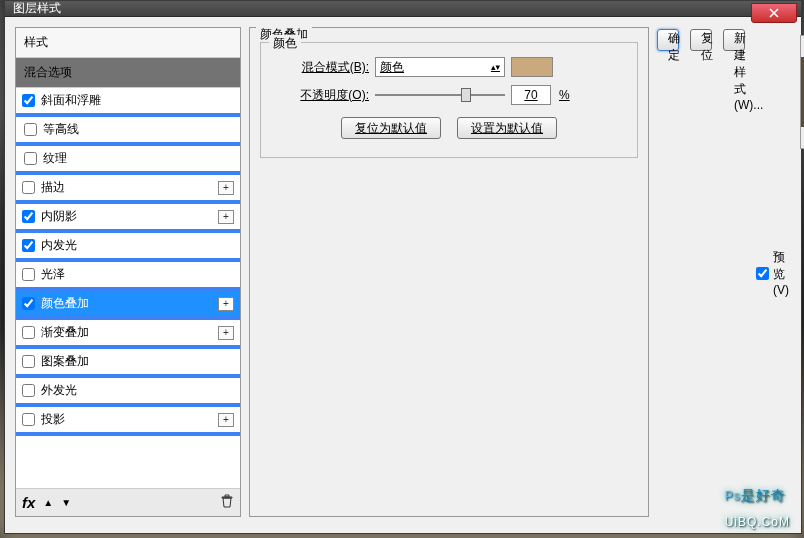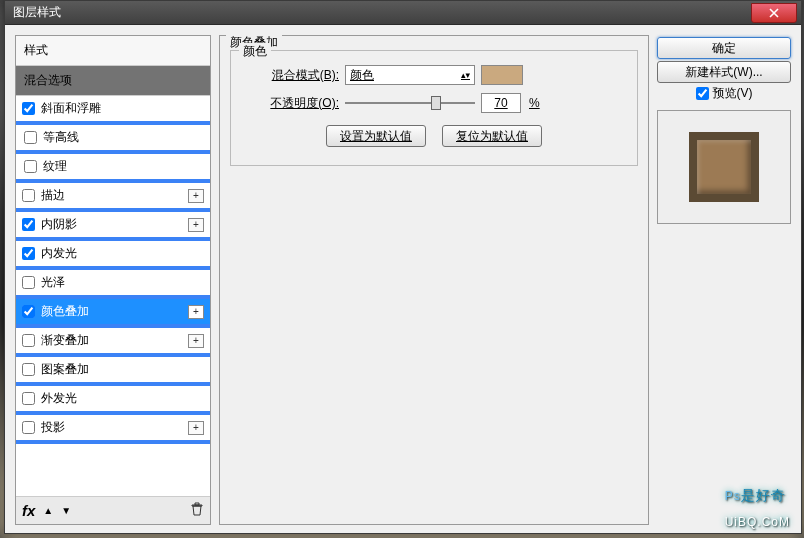--- a/index.html
+++ b/index.html
@@ -1,24 +1,24 @@
 <!DOCTYPE html>
 <html><head>
 <meta charset="utf-8">
 <style>
 * { box-sizing: border-box; margin: 0; padding: 0; font-family: "Microsoft YaHei", "SimSun", sans-serif; font-size: 12px; }
 body { background: #3a3a3a; width: 804px; height: 538px; position: relative; overflow: hidden; }
 .blur-bg { position: absolute; inset: 0; background: linear-gradient(180deg, #555 0%, #6b6b6b 20%, #2e2e2e 40%, #1a1a1a 60%, #c8b896 90%); filter: blur(8px); }
 .dialog { position: absolute; top: 0; left: 4px; right: 2px; bottom: 4px; background: #f0f0f0; border: 1px solid #3a3a3a; box-shadow: 0 0 6px rgba(0,0,0,.5); }
-.titlebar { height: 24px; background: linear-gradient(180deg, #5a5a5a, #404040); color: #fff; display: flex; align-items: center; padding-left: 8px; position: relative; border-bottom: 1px solid #2a2a2a; }
+.titlebar { height: 16px; background: linear-gradient(180deg, #5a5a5a, #404040); color: #fff; display: flex; align-items: center; padding-left: 8px; position: relative; border-bottom: 1px solid #2a2a2a; }
 .titlebar span { font-size: 12px; }
 .close-btn { position: absolute; right: 4px; top: 2px; width: 46px; height: 20px; background: linear-gradient(180deg, #e67, #c9302c); border: 1px solid #8b1a1a; border-radius: 0 0 3px 3px; display: flex; align-items: center; justify-content: center; color: #fff; cursor: pointer; }
 .close-btn svg { width: 10px; height: 10px; }
 .body { display: flex; height: calc(100% - 28px); padding: 10px 10px 4px 10px; gap: 8px; }
-.left-col { width: 196px; display: flex; flex-direction: column; border: 1px solid #999; background: #fff; }
+.left-col { width: 226px; display: flex; flex-direction: column; border: 1px solid #999; background: #fff; }
 .style-header { padding: 6px 8px; border-bottom: 1px solid #ccc; background: #f7f7f7; }
 .blend-header { padding: 6px 8px; border-bottom: 1px solid #ccc; background: #737373; }
 .effect-list { flex: 1; overflow: auto; }
 .effect-item { display: flex; align-items: center; padding: 4px 6px; border-bottom: 4px solid #3b82f6; cursor: pointer; position: relative; min-height: 26px; }
 .effect-item.indent { padding-left: 8px; }
 .effect-item.selected { background: #1e90ff; color: #fff; }
 .effect-item input[type=checkbox] { margin-right: 6px; width: 13px; height: 13px; }
 .effect-item .plus { position: absolute; right: 6px; width: 16px; height: 14px; border: 1px solid #888; background: #fafafa; display: flex; align-items: center; justify-content: center; font-size: 10px; line-height: 1; color: #333; }
 .effect-item.selected .plus { background: #fff; }
 .left-footer { height: 28px; border-top: 1px solid #ccc; background: #eaeaea; display: flex; align-items: center; padding: 0 6px; gap: 8px; }
@@ -35,21 +35,21 @@
 .select { flex: 0 0 130px; height: 20px; border: 1px solid #888; background: #fff; display: flex; align-items: center; justify-content: space-between; padding: 0 4px; }
 .select .caret { font-size: 9px; }
 .swatch { width: 42px; height: 20px; border: 1px solid #888; background: #caa97f; }
 .slider-wrap { flex: 0 0 130px; height: 20px; position: relative; display: flex; align-items: center; }
 .slider-track { height: 2px; background: #888; width: 100%; position: relative; }
 .slider-thumb { position: absolute; top: -6px; width: 10px; height: 14px; background: #ddd; border: 1px solid #666; transform: translateX(-50%); }
 .num-input { width: 40px; height: 20px; border: 1px solid #888; text-align: center; background: #fff; }
 .pct { margin-left: 2px; }
 .btn-row { display: flex; justify-content: center; gap: 16px; margin-top: 12px; }
 .ps-btn { min-width: 100px; height: 22px; border: 1px solid #707070; background: linear-gradient(180deg, #fdfdfd, #e0e0e0); border-radius: 3px; cursor: pointer; padding: 0 10px; }
-.right-col { width: 134px; display: flex; flex-direction: column; gap: 2px; align-items: stretch; padding-top: 2px; }
+.right-col { width: 134px; display: flex; flex-direction: row; gap: 11px; align-items: stretch; padding-top: 2px; }
 .right-col .ps-btn { width: 100%; min-width: 0; }
 .right-col .ps-btn.primary { border: 1px solid #3b7ecc; box-shadow: 0 0 3px rgba(59,126,204,.8); }
 .preview-row { display: flex; align-items: center; justify-content: center; gap: 4px; }
 .preview-row input { width: 13px; height: 13px; }
 .preview-box { margin-top: 6px; height: 114px; border: 1px solid #999; background: #eee; display: flex; align-items: center; justify-content: center; }
 .preview-inner { width: 70px; height: 70px; background: #9c7a54; border: 8px solid #5b4a34; box-shadow: inset 2px 2px 4px rgba(255,255,255,.2), inset -3px -3px 6px rgba(0,0,0,.4); }
 .watermark { position: absolute; right: 14px; bottom: 6px; font-family: Georgia, serif; font-size: 22px; font-weight: normal; color: #fff; text-shadow: 0 0 6px #2aa, 1px 1px 2px #000; letter-spacing: 1px; pointer-events: none; }
 .watermark .ps { color: #6be; }
 .watermark .cn { font-size: 14px; color: #1787b5; }
 </style>
@@ -154,28 +154,29 @@
           <span class="label">不透明度(O):</span>
           <div class="slider-wrap">
             <div class="slider-track">
                 <div class="slider-thumb" style="left:70%"></div>
               </div>
           </div>
           <input class="num-input" value="70" style="">
           <span class="pct">%</span>
         </div>
         <div class="btn-row">
+          <button class="ps-btn">复位为默认值</button>
           <button class="ps-btn">设置为默认值</button>
-          <button class="ps-btn">复位为默认值</button>
         </div>
       </div>
     </div>
 
     <div class="right-col">
       <button class="ps-btn primary">确定</button>
+      <button class="ps-btn">复位</button>
       <button class="ps-btn">新建样式(W)...</button>
       <div class="preview-row">
         <input type="checkbox" checked="" style="">
         <span>预览(V)</span>
       </div>
       <div class="preview-box">
         <div class="preview-inner"></div>
       </div>
     </div>
   </div>

